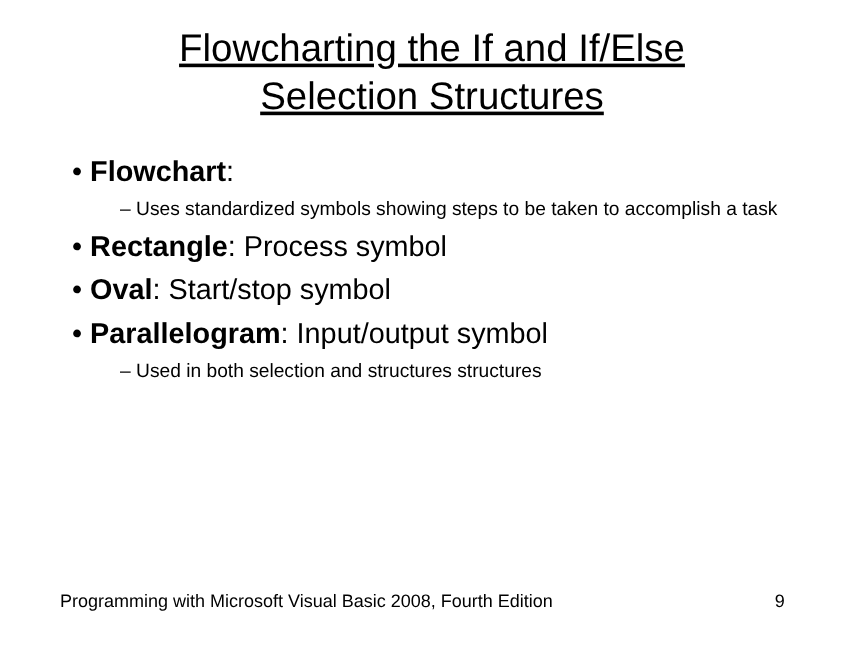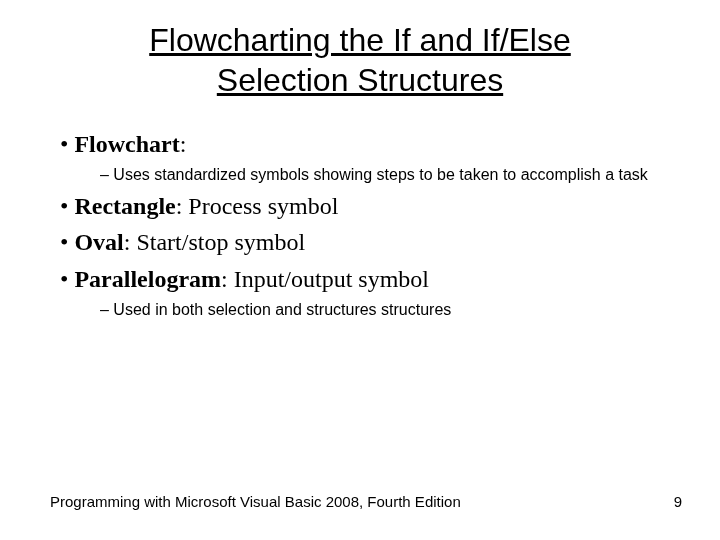--- a/index.html
+++ b/index.html
@@ -20,40 +20,39 @@
     text-decoration: underline;
   }
   .bullets {
     font-size: 24px;
     line-height: 1.35;
   }
   .b1 {
     padding-left: 28px;
     text-indent: -18px;
     margin-bottom: 4px;
-    font-family: Liberation Serif, serif;
   }
   .b1::before {
     content: "• ";
   }
   .b2 {
     padding-left: 70px;
     text-indent: -20px;
     font-size: 16px;
     margin-bottom: 4px;
   }
   .b2::before {
     content: "– ";
   }
   .bold { font-weight: bold; }
   .footer {
     position: absolute;
     bottom: 30px;
     left: 50px;
-    right: 38px;
+    right: 66px;
     font-size: 15px;
     display: flex;
     justify-content: space-between;
     gap: 36px;
   }
 </style>
 </head>
 <body>
 
 <div class="slide">

